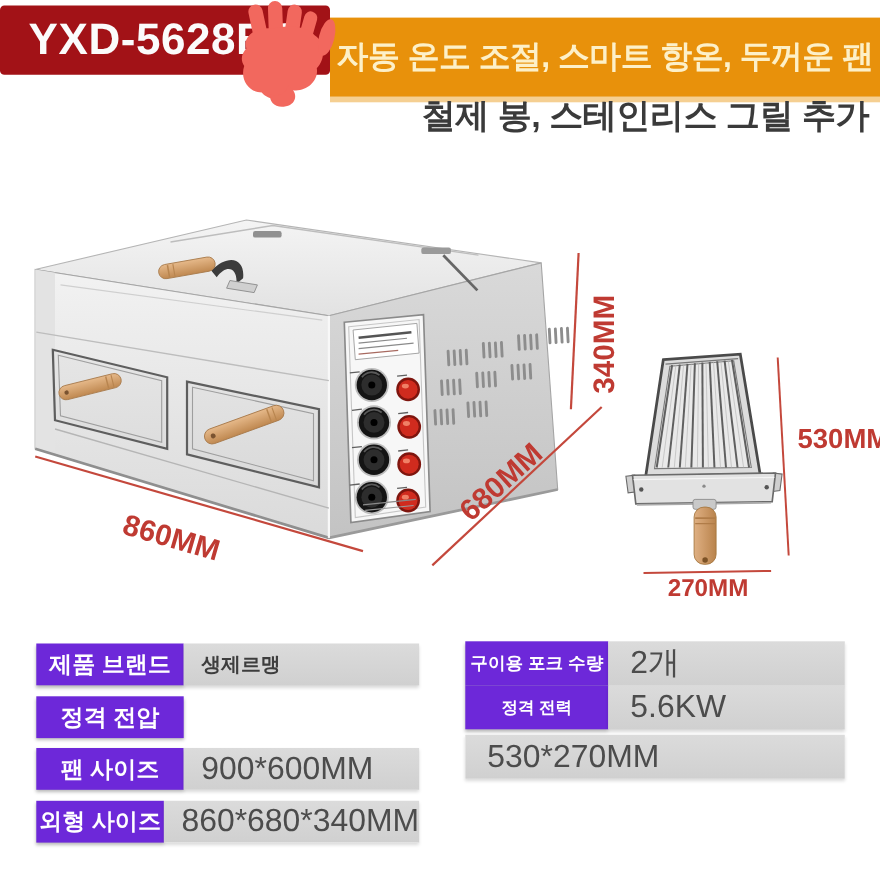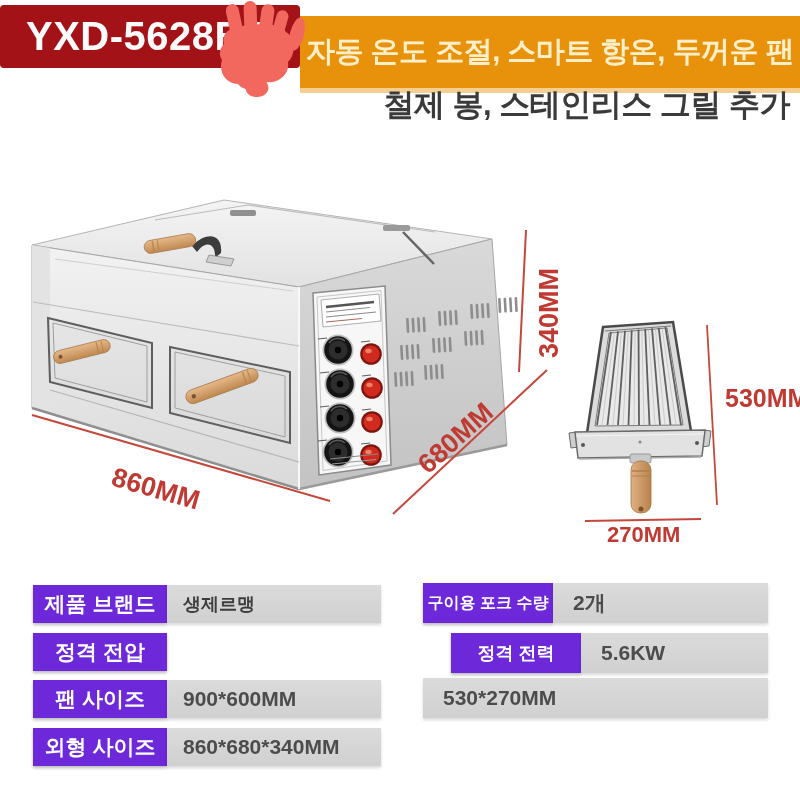--- a/index.html
+++ b/index.html
@@ -23,29 +23,29 @@
   .grill-figure{position:absolute;left:555px;top:295px;width:245px;height:255px;}
   svg text.dim{font-family:"Liberation Sans",sans-serif;font-weight:600;fill:#bf3a32;}
 
   
   .spec-table{position:absolute;}
   .spec-table-left{left:33px;top:585px;width:348px;}
   .spec-table-right{left:423px;top:583px;width:345px;}
   .spec-row{display:flex;}
   .spec-table-left .spec-row{height:38px;margin-bottom:9.5px;}
   .spec-table-right .spec-row{height:40px;}
-  .spec-table-right .spec-row:nth-child(1){margin-bottom:10px;}
+  .spec-table-right .spec-row:nth-child(1){}
   .spec-table-right .spec-row:nth-child(2){margin-bottom:5px;}
   .spec-label{background:#6d28d9;color:#ffffff;font-weight:700;display:flex;align-items:center;
     justify-content:center;white-space:nowrap;box-shadow:0 2px 3px rgba(0,0,0,.28);}
   .spec-table-left .spec-label{width:134px;font-size:21px;}
   .spec-table-right .spec-label{width:130px;font-size:16px;}
-  .spec-table-right .spec-row:nth-child(2) .spec-label{font-size:18px;margin-left:28px;}
+  .spec-table-right .spec-row:nth-child(2) .spec-label{font-size:15px;}
   .spec-value{flex:1;background:linear-gradient(#dbdbdb,#d0d0d0);color:#4c4c4c;display:flex;
-    align-items:center;padding-left:16px;font-size:21px;font-weight:700;white-space:nowrap;
+    align-items:center;padding-left:16px;font-size:29px;font-weight:400;white-space:nowrap;
     box-shadow:0 2px 3px rgba(0,0,0,.15);}
   .spec-table-right .spec-value{padding-left:20px;}
   .val-small{font-size:18px !important;font-weight:700;color:#3d3d3d;}
 </style>
 </head>
 <body>
 
 <div class="page">
 
   <div class="model-badge">

